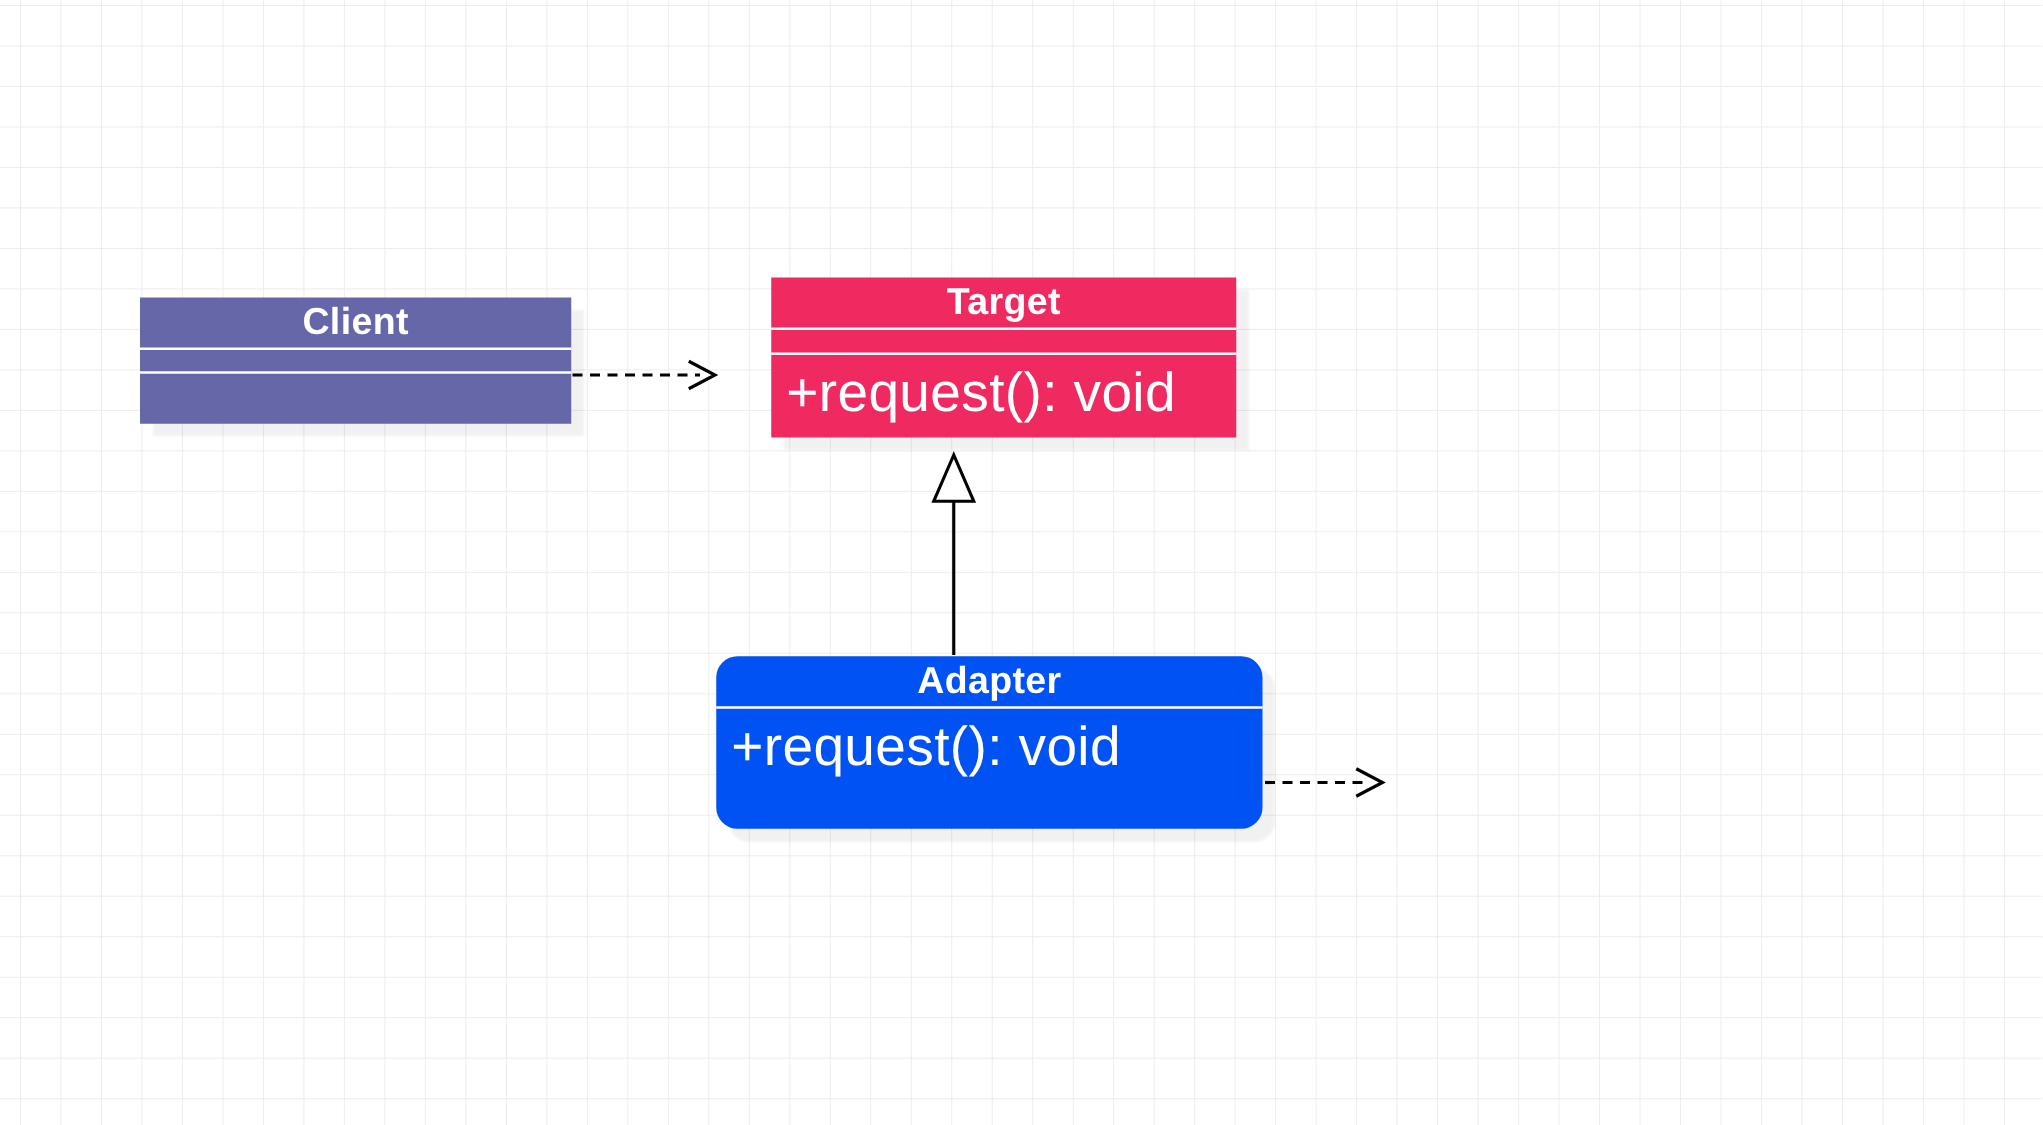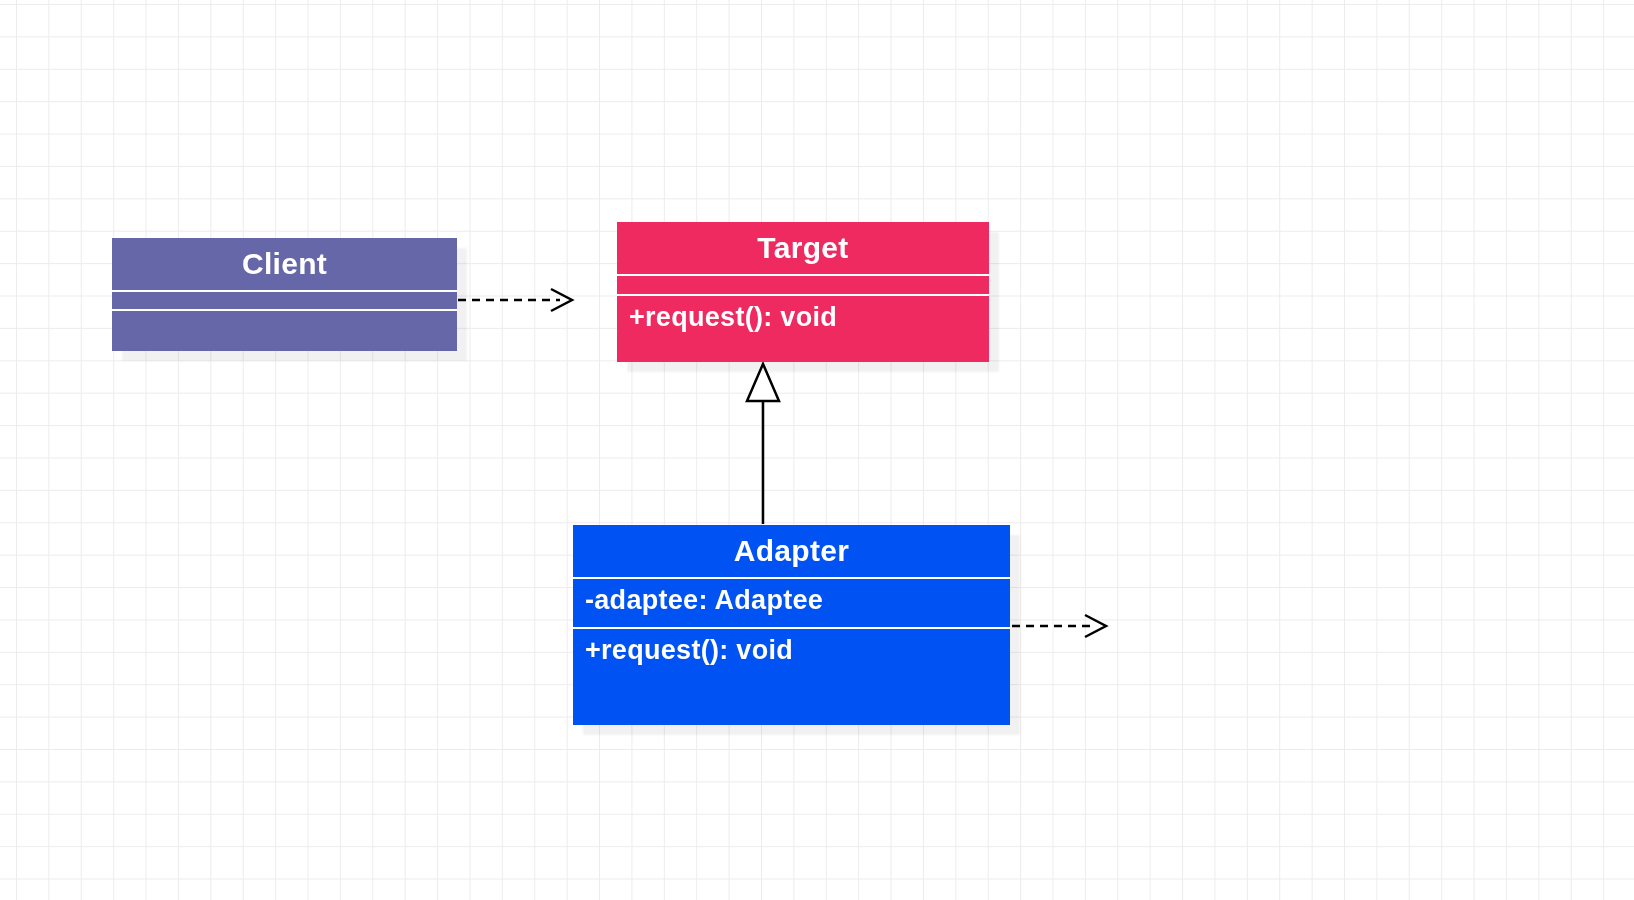--- a/index.html
+++ b/index.html
@@ -24,45 +24,44 @@
   .tri-head{stroke:#000;stroke-width:2.5;fill:#ffffff;stroke-linejoin:miter;}
 
   .uml-class{
     position:absolute;
     color:#ffffff;
     box-shadow:10px 10px 2px rgba(0,0,0,0.055);
   }
   .compartment{box-sizing:border-box;overflow:hidden;}
   .c-title{
     display:flex;align-items:center;justify-content:center;
-    height:52px;
+    height:40px;
     font-size:30px;font-weight:bold;
     letter-spacing:0.3px;
   }
   .c-attrs,.c-methods{border-top:2px solid #ffffff;}
   .member{
-    font-size:27px;line-height:1.2;
+    font-size:44px;line-height:1.2;
     letter-spacing:0.3px;
     padding:5px 12px 0 12px;
     white-space:nowrap;
-    font-weight:bold;
   }
 
   
   .box-client{left:112px;top:238px;width:345px;background:#6667A8;}
   .box-client .c-attrs{height:19px;}
   .box-client .c-methods{height:42px;}
 
   
   .box-target{left:573px;top:222px;width:372px;background:#EE2A60;margin-left:44px;}
   .box-target .c-attrs{height:20px;}
   .box-target .c-methods{height:68px;}
 
   
-  .box-adapter{left:573px;top:525px;width:437px;background:#0052F2;}
+  .box-adapter{left:573px;top:525px;width:437px;background:#0052F2;border-radius:17px;}
   .box-adapter .c-attrs{height:50px;}
   .box-adapter .c-methods{height:98px;}
 
   
   .box-adaptee{left:1107px;top:540px;width:401px;background:#4A8CF8;}
   .box-adaptee .c-attrs{height:17px;}
   .box-adaptee .c-methods{height:102px;}
   .box-adaptee .member{padding-left:8px;}
 </style>
 </head>
@@ -97,22 +96,19 @@
   <div class="uml-class box-target">
     <div class="compartment c-title">Target</div>
     <div class="compartment c-attrs"></div>
     <div class="compartment c-methods">
       <div class="member">+request(): void</div>
     </div>
   </div>
 
   <div class="uml-class box-adapter">
     <div class="compartment c-title">Adapter</div>
-    <div class="compartment c-attrs">
-      <div class="member">-adaptee: Adaptee</div>
-    </div>
     <div class="compartment c-methods">
       <div class="member">+request(): void</div>
     </div>
   </div>
 
 
 </div>
 
 </body></html>

